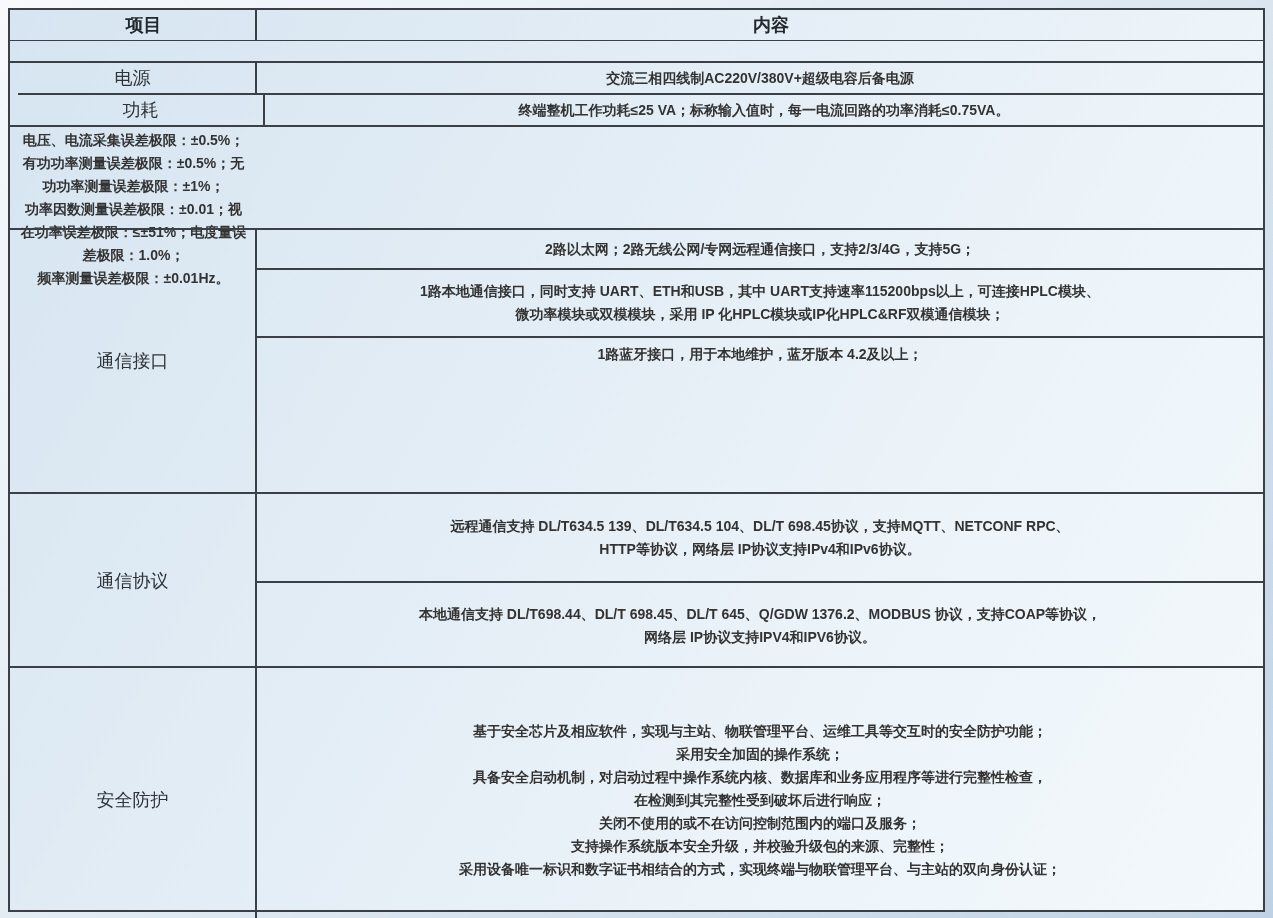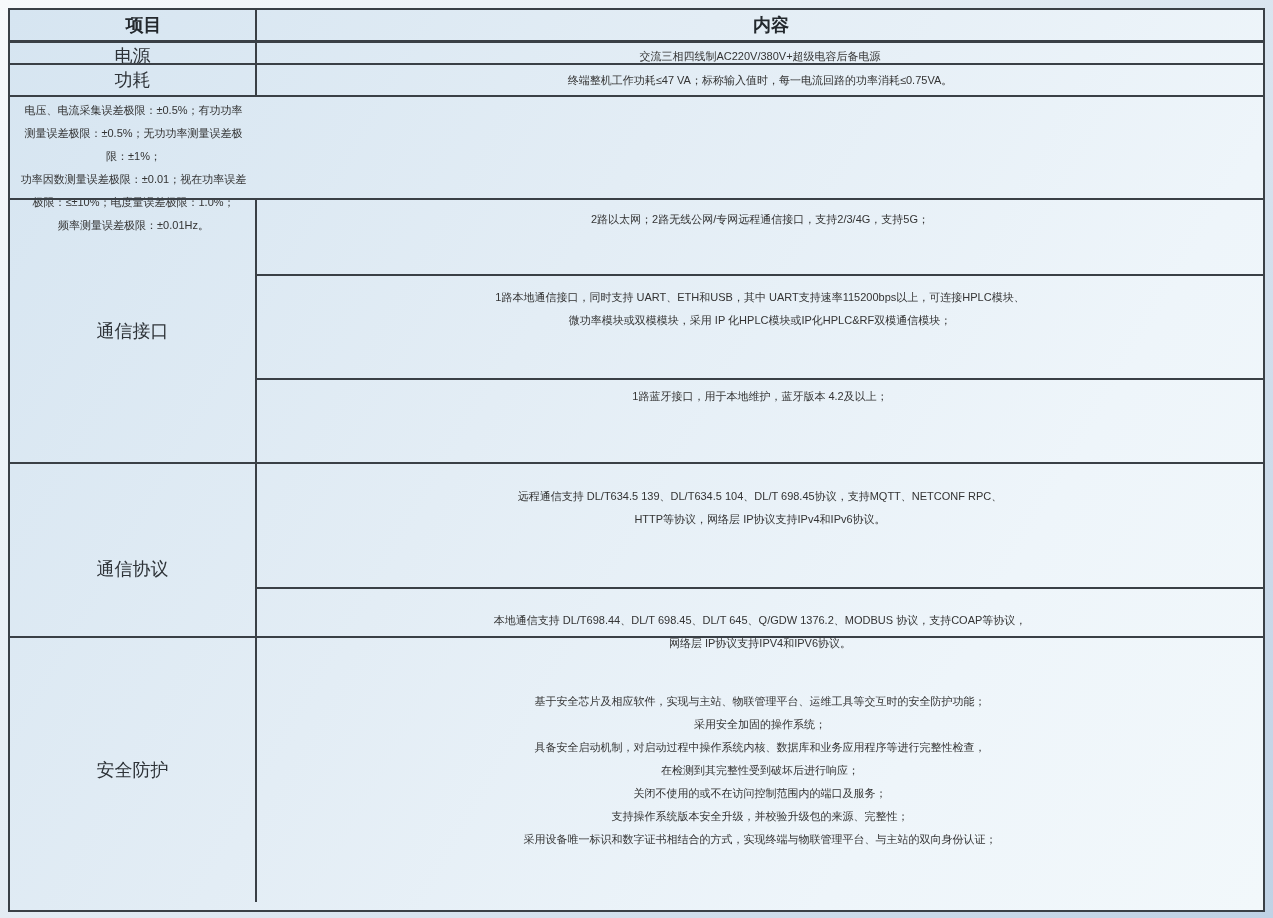--- a/index.html
+++ b/index.html
@@ -26,43 +26,43 @@
   }
   .t-row + .t-row { border-top: 2px solid #3a4046; }
   .t-row.r-header { border-bottom: 1px solid #3a4046; }
   .cell {
     display: flex;
     align-items: center;
     justify-content: center;
     text-align: center;
     white-space: pre-line;
     padding: 2px 10px;
-    font-size: 11px;
+    font-size: 14px;
     line-height: 23px;
-    font-weight: 400;
+    font-weight: 700;
   }
   .label-cell {
     border-right: 2px solid #3a4046;
     font-size: 18px;
     font-weight: 500;
     color: #2e3338;
   }
   .header-cell {
     font-size: 18px;
     font-weight: 600;
     color: #23282d;
     padding-left: 32px;
   }
-  .subcol { display: flex; flex-direction: column; gap: 36px; }
+  .subcol { display: flex; flex-direction: column; }
   .subcol .cell { flex: 0 0 auto; }
   .subcol .cell + .cell { border-top: 2px solid #3a4046; }
 
   .r-header  { height: 31px; }
-  .r-power   { height: 22px; }
-  .r-consume { height: 32px; }
+  .r-power   { height: 32px; margin-top: 20px; }
+  .r-consume { height: 32px; margin-left: 8px; }
   .r-analog  { height: 103px; }
   .r-comm    { height: 264px; }
   .r-proto   { height: 174px; }
   .r-secure  { height: 266px; }
 
   .h-38  { height: 38px; }
   .h-80  { height: 68px; }
   .h-100 { height: 100px; }
   .h-46  { height: 34px; }
   .h-87  { height: 87px; }
@@ -77,26 +77,26 @@
     <div class="cell header-cell">内容</div>
   </div>
 
   <div class="t-row r-power">
     <div class="cell label-cell">电源</div>
     <div class="cell">交流三相四线制AC220V/380V+超级电容后备电源</div>
   </div>
 
   <div class="t-row r-consume">
     <div class="cell label-cell">功耗</div>
-    <div class="cell">终端整机工作功耗≤47 VA；标称输入值时，每一电流回路的功率消耗≤0.75VA。</div>
+    <div class="cell">终端整机工作功耗≤25 VA；标称输入值时，每一电流回路的功率消耗≤0.75VA。</div>
   </div>
 
   <div class="t-row r-analog">
     <div class="cell">电压、电流采集误差极限：±0.5%；有功功率测量误差极限：±0.5%；无功功率测量误差极限：±1%；
-功率因数测量误差极限：±0.01；视在功率误差极限：≤±10%；电度量误差极限：1.0%；
+功率因数测量误差极限：±0.01；视在功率误差极限：≤±51%；电度量误差极限：1.0%；
 频率测量误差极限：±0.01Hz。</div>
   </div>
 
   <div class="t-row r-comm">
     <div class="cell label-cell">通信接口</div>
     <div class="subcol">
       <div class="cell h-38">2路以太网；2路无线公网/专网远程通信接口，支持2/3/4G，支持5G；</div>
       <div class="cell h-80">1路本地通信接口，同时支持 UART、ETH和USB，其中 UART支持速率115200bps以上，可连接HPLC模块、
 微功率模块或双模模块，采用 IP 化HPLC模块或IP化HPLC&amp;RF双模通信模块；</div>
       <div class="cell h-46">1路蓝牙接口，用于本地维护，蓝牙版本 4.2及以上；</div>

